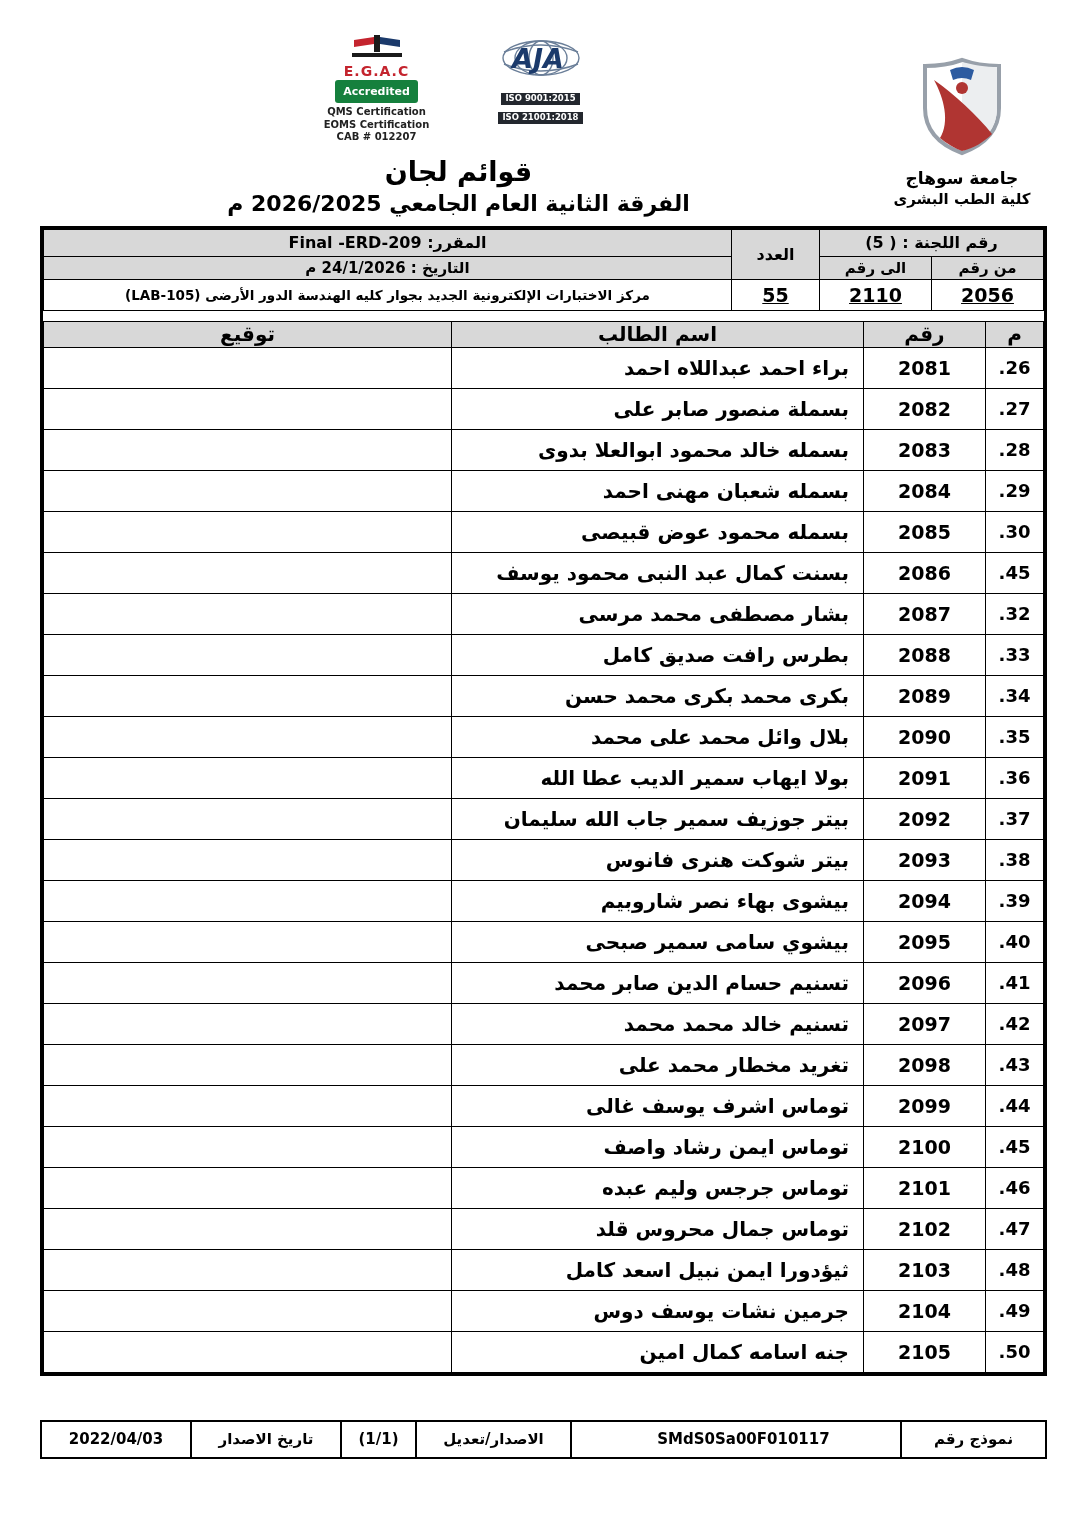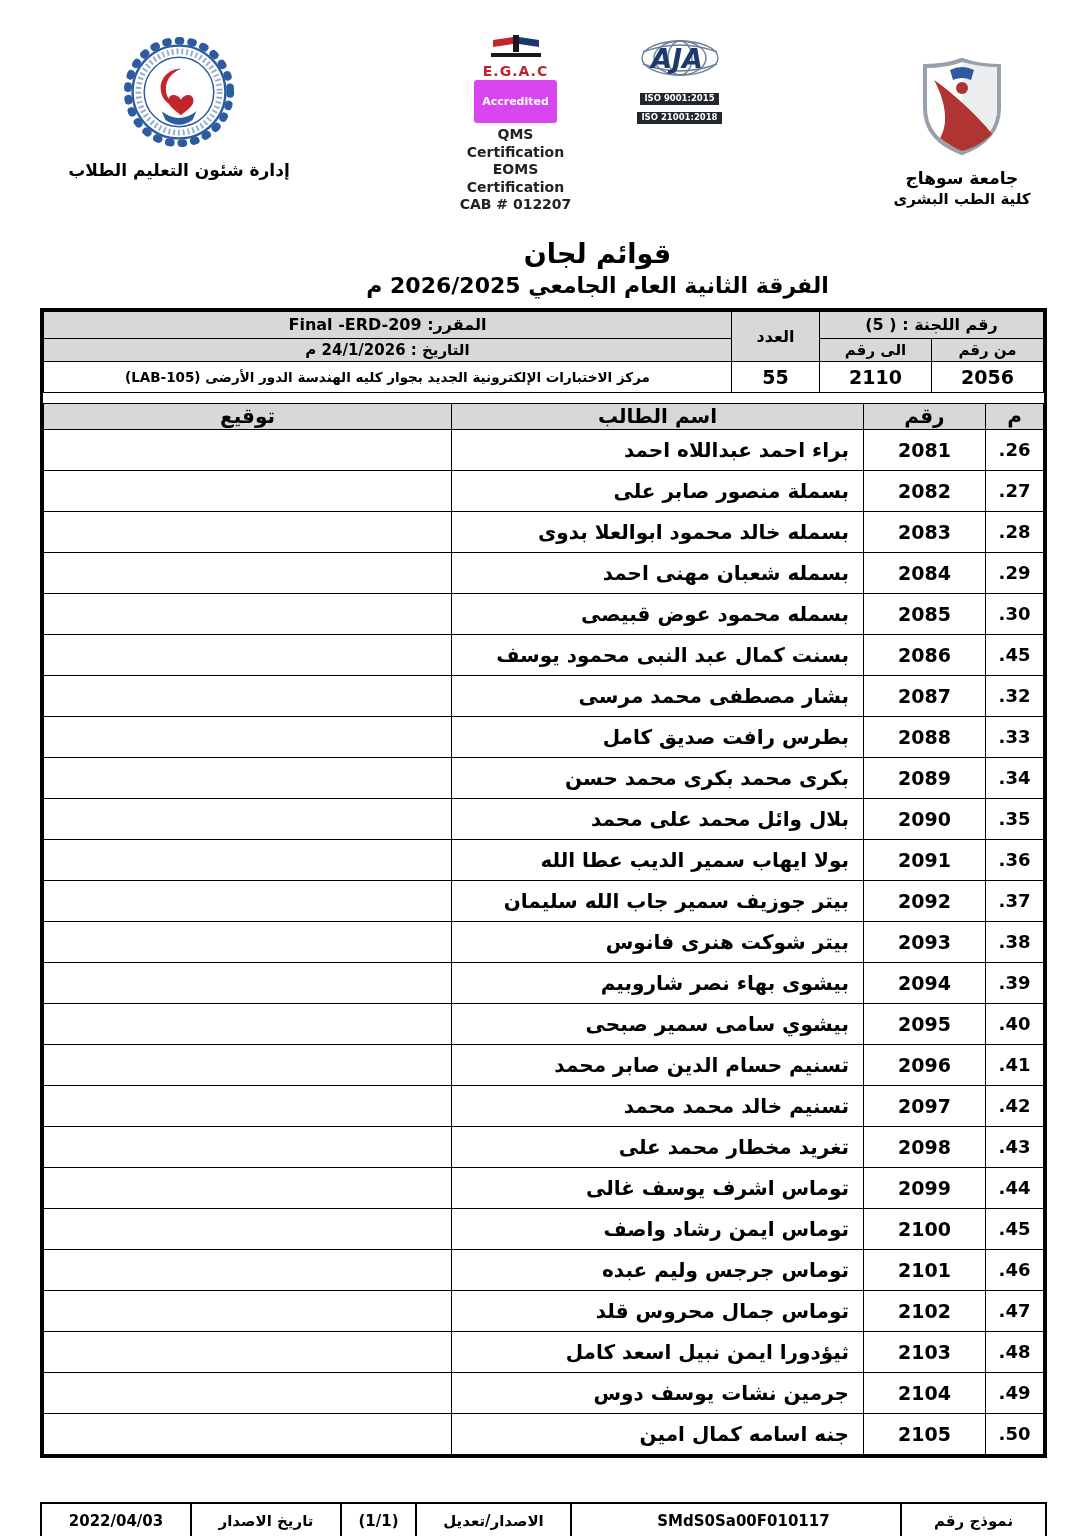--- a/index.html
+++ b/index.html
@@ -12,43 +12,43 @@
 
   
   .header { display:flex; align-items:flex-start; min-height:168px; }
   .org-right { width:170px; text-align:center; padding-top:22px; }
   .org-right .org-line1 { font-size:17px; margin-top:8px; }
   .org-right .org-line2 { font-size:15px; margin-top:2px; }
   .center-block { flex:1; text-align:center; }
   .logo-row { display:flex; direction:ltr; justify-content:center; gap:34px; align-items:flex-start; }
   .egac-block { width:130px; text-align:center; }
   .egac-name { color:#c4242e; font-size:14px; letter-spacing:1px; line-height:1; }
-  .egac-accredited { display:inline-block; background:#d946ef; color:#fff; font-size:11px;
-    border-radius:3px; padding:15px 8px; margin:2px 0 3px; }
-  .egac-line { font-size:14px; line-height:1.25; color:#222; }
+  .egac-accredited { display:inline-block; background:#15803d; color:#fff; font-size:11px;
+    border-radius:3px; padding:5px 8px; margin:2px 0 3px; }
+  .egac-line { font-size:10px; line-height:1.25; color:#222; }
   .aja-block { width:130px; text-align:center; }
   .aja-iso { display:inline-block; background:#23272e; color:#fff; font-size:8.5px;
     padding:0 4px; margin-top:2px; line-height:1.4; }
-  .title-main { font-size:27px; margin-top:24px; }
+  .title-main { font-size:27px; margin-top:12px; }
   .title-sub  { font-size:22px; margin-top:4px; }
   .org-left { width:278px; text-align:center; }
   .org-left .org-line1 { font-size:17px; margin-top:6px; }
 
   
   .frame { border:3px solid #000; margin-top:10px; }
   table { border-collapse:collapse; width:100%; table-layout:fixed; }
   td,th { border:1px solid #000; }
   .lbl { background:#d8d8d8; }
 
   .info-table td { text-align:center; padding:2px 6px; }
   .info-table .r-top td { height:27px; font-size:16px; }
   .info-table .r-mid td { height:20px; font-size:15px; }
   .info-table .r-val td { height:31px; }
   .cell-course, .cell-date { text-align:right; padding-right:10px; }
-  .cell-val { font-size:19px; }
+  .cell-val { font-size:19px;text-decoration:underline; }
   .cell-loc { font-size:13.5px; text-align:center; }
 
   .student-table { margin-top:10px; }
   .student-table th { background:#d8d8d8; height:26px; font-size:20px; }
   .student-table td { height:41px; }
   .c-idx { text-align:center; font-size:18px; }
   .c-num { text-align:center; font-size:19px; }
   .c-name { text-align:right; font-size:20px; padding-right:14px; }
 
   
@@ -101,32 +101,20 @@
             <text x="14" y="34" font-size="27" font-weight="bold" font-style="italic" fill="#1b3a6b" font-family="DejaVu Sans, sans-serif">AJA</text>
           </svg>
           <div><span class="aja-iso">ISO 9001:2015</span></div>
           <div><span class="aja-iso">ISO 21001:2018</span></div>
         </div>
       </div>
       <div class="title-main">قوائم لجان</div>
       <div class="title-sub">الفرقة الثانية العام الجامعي 2026/2025 م</div>
     </div>
 
-    <div class="org-left">
-      <svg width="116" height="116" viewBox="0 0 120 120">
-        <circle cx="60" cy="60" r="53" fill="#fff" stroke="#2d5ba0" stroke-width="8" stroke-dasharray="2 11.1" stroke-linecap="round"></circle>
-        <circle cx="60" cy="60" r="48" fill="#fff" stroke="#2d5ba0" stroke-width="2.5"></circle>
-        <circle cx="60" cy="60" r="42" fill="none" stroke="#2d5ba0" stroke-width="6" stroke-dasharray="2 3" opacity="0.5"></circle>
-        <circle cx="60" cy="60" r="36" fill="#fff" stroke="#2d5ba0" stroke-width="1.5"></circle>
-        <path d="M62 36 C50 36 41 45 41 56 C41 66 48 73 56 75 C48 68 45 60 47 52 C49 44 55 39 62 36 Z" fill="#c4242e"></path>
-        <path d="M62 68 C58 61 49 62 49 69 C49 75 56 79 62 84 C68 79 75 75 75 69 C75 62 66 61 62 68 Z" fill="#c4242e"></path>
-        <path d="M42 80 q18 14 36 0 l-4 9 q-14 10 -28 0 z" fill="#2d5ba0"></path>
-      </svg>
-      <div class="org-line1">إدارة شئون التعليم الطلاب</div>
-    </div>
 
   </div>
 
   <div class="frame">
 
     <table class="info-table">
       <colgroup>
           <col style="width:112px">
           <col style="width:112px">
           <col style="width:88px">

